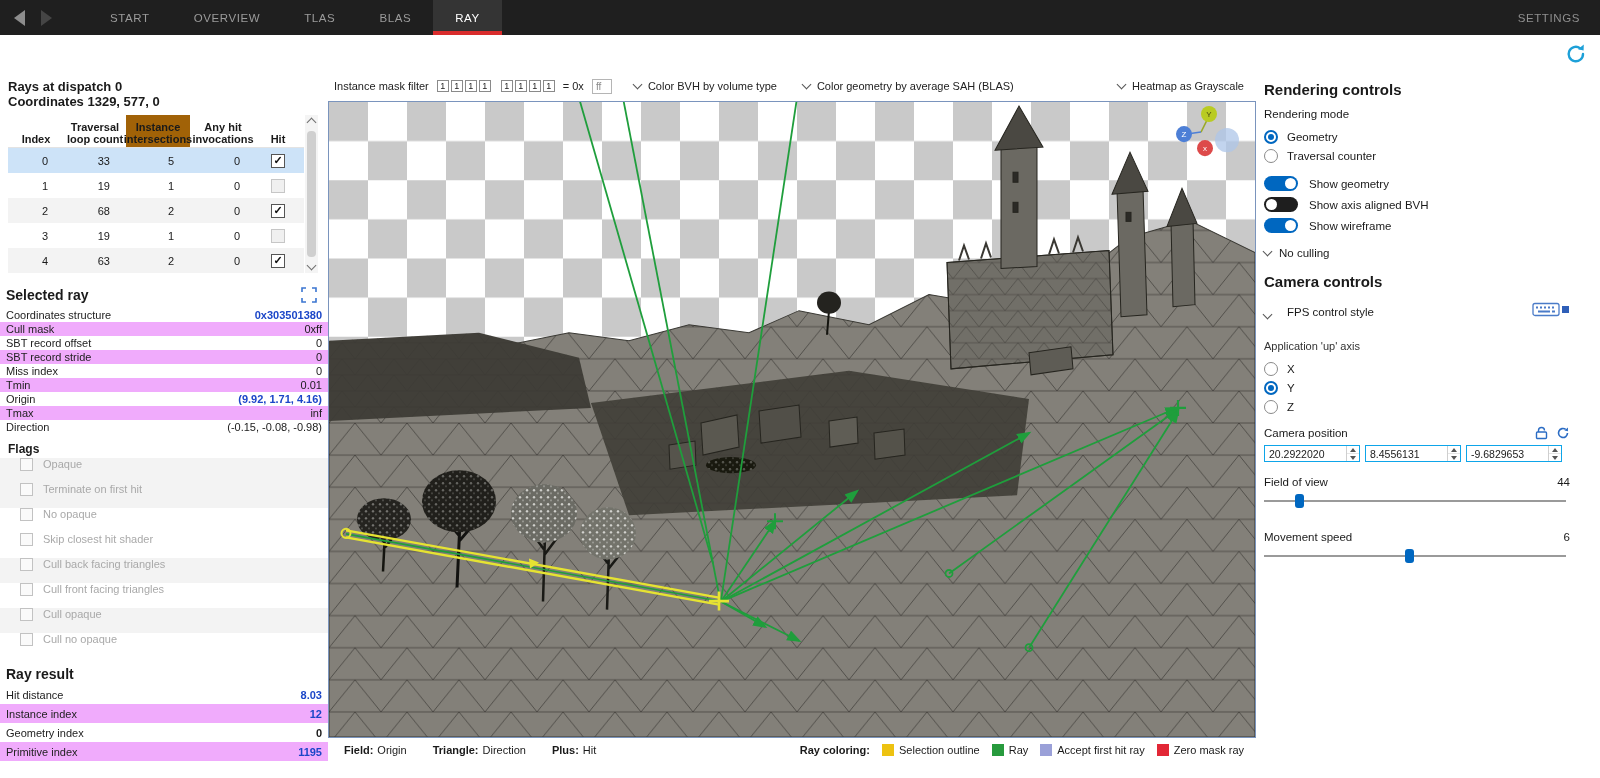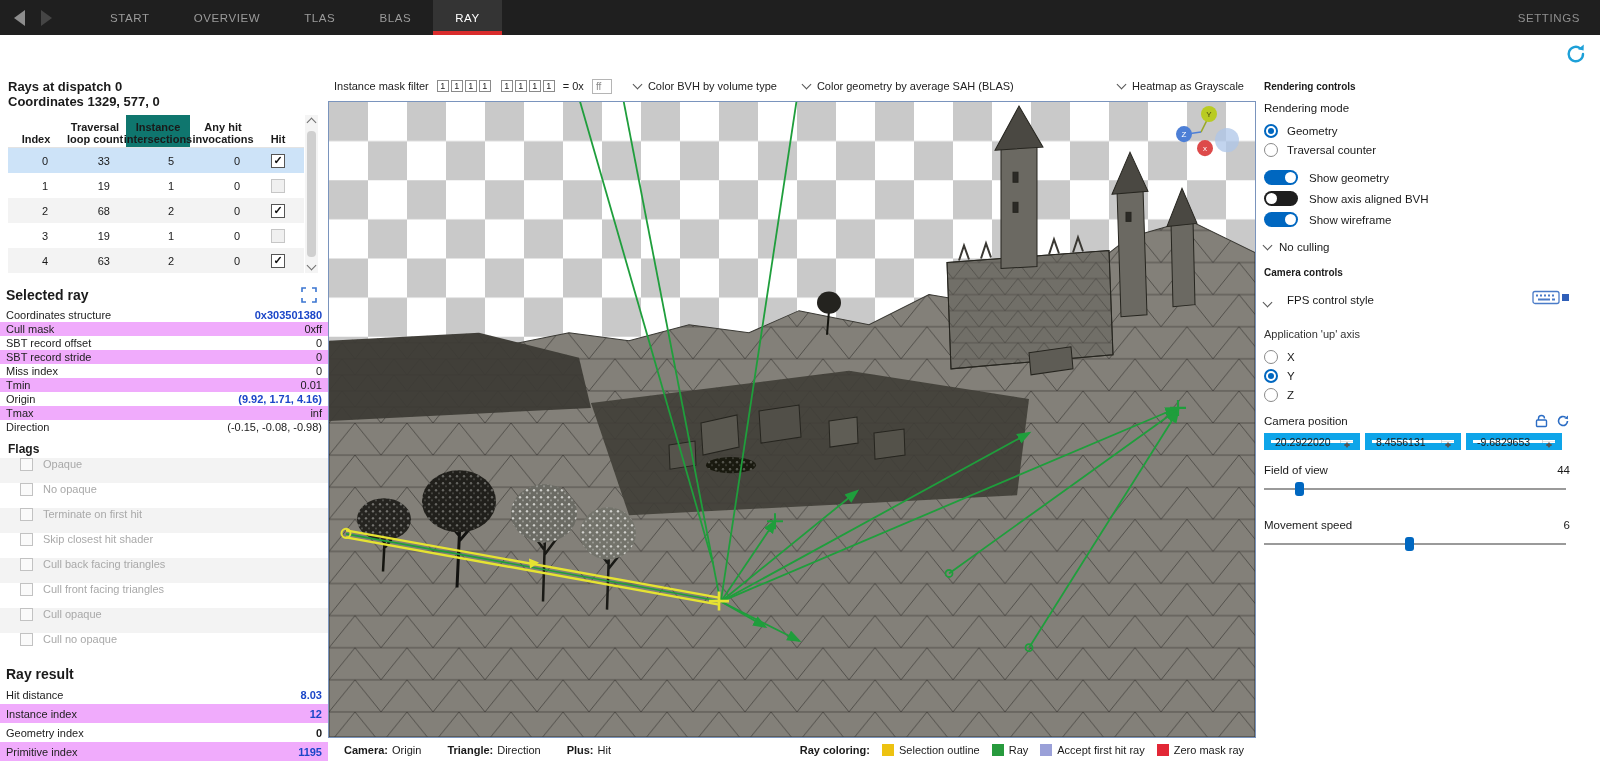--- a/index.html
+++ b/index.html
@@ -28,21 +28,21 @@
   
   .content { display:flex; height:707px; flex:none; }
 
   
   .left-panel { width:328px; flex:none; overflow:hidden; padding-top:8px; position:relative; }
   .lp-title { font-weight:bold; font-size:13px; line-height:15px; padding-left:8px; }
 
   .tbl { width:310px; margin:6px 0 0 8px; position:relative; font-size:11px; padding-right:14px; }
   .thead { display:flex; border-bottom:1px solid #e3e3e3; }
   .th { height:32px; display:flex; align-items:flex-end; justify-content:center; text-align:center; font-weight:bold; line-height:12px; padding-bottom:2px; white-space:pre-line; }
-  .th.sorted { background:#0f766e; }
+  .th.sorted { background:#a16207; }
   .c0{width:56px;} .c1{width:62px;} .c2{width:64px;} .c3{width:66px;} .c4{width:44px;}
   .trow { display:flex; height:25px; align-items:center; }
   .trow.alt { background:#f3f3f3; }
   .trow.selected { background:#cde3f8; }
   .td { text-align:right; padding-right:16px; }
   .td.cbcell { display:flex; justify-content:center; padding-right:0; }
   .cb { width:14px; height:14px; border:1px solid #555; background:#fff; display:flex; align-items:center; justify-content:center; font-size:11px; font-weight:bold; color:#111; cursor:pointer; }
   .cb.dim { border-color:#c6c6c6; background:#f0f0f0; }
   .tbl-scroll { position:absolute; right:0; top:0; bottom:0; width:13px; background:#f4f4f4; display:flex; flex-direction:column; align-items:center; }
   .sb-chev { width:7px; height:7px; border-left:1.5px solid #6f6f6f; border-bottom:1.5px solid #6f6f6f; flex:none; margin:4px 0; }
@@ -87,21 +87,21 @@
   .legend-keys { display:flex; gap:26px; }
   .lg-item { display:flex; gap:4px; }
   .lg-key { font-weight:bold; }
   .legend-right { margin-left:auto; display:flex; align-items:center; gap:12px; }
   .rc-label { font-weight:bold; }
   .lg-chip-item { display:flex; align-items:center; gap:5px; }
   .chip { width:12px; height:12px; display:inline-block; flex:none; }
 
   
   .right-panel { flex:1; padding:10px 30px 0 8px; }
-  .rp-title { font-size:10px; font-weight:bold; margin-bottom:10px; }
+  .rp-title { font-size:15px; font-weight:bold; margin-bottom:10px; }
   .rp-sub { font-size:11.5px; margin:4px 0 7px; }
   .radio-row { display:flex; align-items:center; gap:9px; height:19px; font-size:11.5px; cursor:pointer;text-align:right; }
   .radio { width:14px; height:14px; border:1px solid #8a8a8a; border-radius:50%; background:#fff; position:relative; flex:none; }
   .radio.sel { border:2px solid #0067c0; }
   .radio.sel::after { content:''; position:absolute; inset:2px; border-radius:50%; background:#0067c0; }
   .toggle-row { display:flex; align-items:center; gap:11px; height:21px; font-size:11.5px; cursor:pointer; }
   .toggles-block { margin-top:8px; }
   .toggle { width:34px; height:15px; border-radius:8px; position:relative; flex:none; }
   .toggle.on { background:#0067c0; }
   .toggle.off { background:#1e1e1e; }
@@ -113,21 +113,21 @@
   .fps-row { display:flex; align-items:flex-end; gap:16px; font-size:11.5px; margin-bottom:22px; cursor:pointer; }
   .kbd-icon { margin-left:auto; }
   .cols { display:flex; }
   .col-l { width:148px; }
   .col-r { flex:1; }
   .col-head { font-size:11px; color:#333; margin-bottom:7px; }
   .col-r .toggle-row { height:25px; }
   .campos-row { display:flex; align-items:center; font-size:11.5px; margin-top:10px; }
   .campos-icons { margin-left:auto; display:flex; gap:8px; align-items:center; }
   .pos-inputs { display:flex; gap:5px; margin-top:5px; }
-  .numbox { width:96px; height:17px; border:7px solid #0ea5e9; background:#fff; display:flex; align-items:center; font-size:10.5px; padding-left:4px; cursor:text; }
+  .numbox { width:96px; height:17px; border:1px solid #0ea5e9; background:#fff; display:flex; align-items:center; font-size:10.5px; padding-left:4px; cursor:text; }
   .spin { margin-left:auto; width:13px; height:100%; border-left:1px solid #cfcfcf; display:flex; flex-direction:column; cursor:pointer; }
   .spin i { flex:1; position:relative; border-bottom:1px solid #e6e6e6; }
   .spin i:last-child { border-bottom:none; }
   .spin i::after { content:''; position:absolute; left:3px; top:2px; border-left:3px solid transparent; border-right:3px solid transparent; }
   .spin i.up::after { border-bottom:4px solid #555; }
   .spin i.dn::after { border-top:4px solid #555; }
   .slider-label { display:flex; font-size:11.5px; margin-top:14px; }
   .slider-value { margin-left:auto; }
   .slider { position:relative; height:16px; margin-top:5px; }
   .slider-track { position:absolute; left:0; right:4px; top:7px; height:2px; background:#9a9a9a; }
@@ -282,27 +282,27 @@
         </div>
 
       <div class="section-head flags-title">
         <span class="sec-title small">Flags</span>
       </div>
       <div>
           <div class="flag alt">
             <div class="flag-box"></div>
             <span class="flag-label">Opaque</span>
           </div>
+          <div class="flag alt">
+            <div class="flag-box"></div>
+            <span class="flag-label">Terminate on first hit</span>
+          </div>
           <div class="flag">
             <div class="flag-box"></div>
             <span class="flag-label">No opaque</span>
-          </div>
-          <div class="flag alt">
-            <div class="flag-box"></div>
-            <span class="flag-label">Terminate on first hit</span>
           </div>
           <div class="flag">
             <div class="flag-box"></div>
             <span class="flag-label">Skip closest hit shader</span>
           </div>
           <div class="flag alt">
             <div class="flag-box"></div>
             <span class="flag-label">Cull back facing triangles</span>
           </div>
           <div class="flag">
@@ -491,21 +491,21 @@
             <text x="-17" y="5" font-size="8" text-anchor="middle" fill="#fff" font-family="Liberation Sans, sans-serif">Z</text>
             <circle cx="4" cy="16" r="8" fill="#dd4a4a"></circle>
             <text x="4" y="19" font-size="8" text-anchor="middle" fill="#fff" font-family="Liberation Sans, sans-serif">x</text>
           </g>
         </svg>
       </div>
 
       <div class="vp-legend">
         <div class="legend-keys">
             <div class="lg-item">
-              <span class="lg-key">Camera:</span>
+              <span class="lg-key">Field:</span>
               <span class="lg-val">Origin</span>
             </div>
             <div class="lg-item">
               <span class="lg-key">Triangle:</span>
               <span class="lg-val">Direction</span>
             </div>
             <div class="lg-item">
               <span class="lg-key">Plus:</span>
               <span class="lg-val">Hit</span>
             </div>

